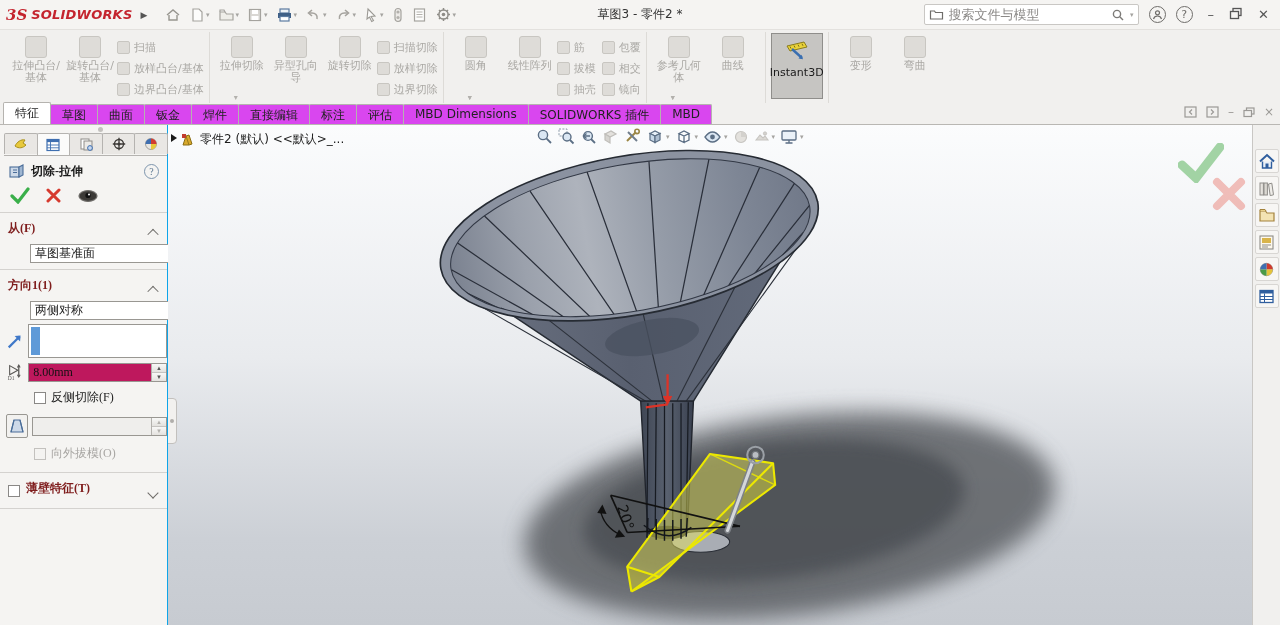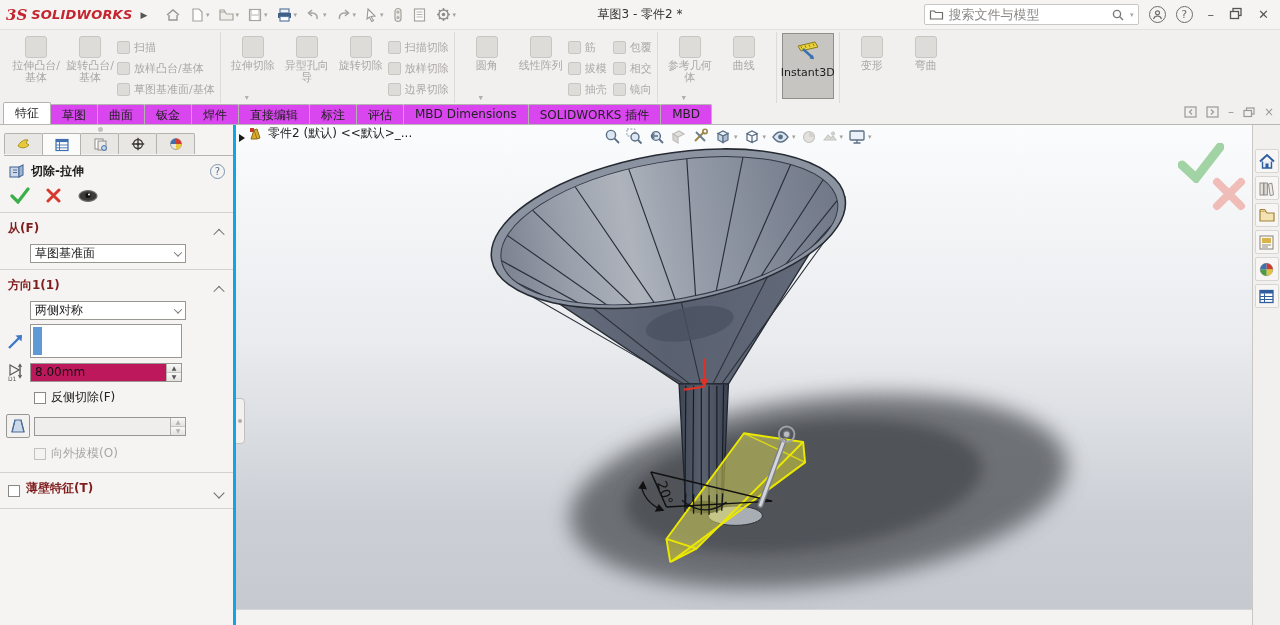--- a/index.html
+++ b/index.html
@@ -47,21 +47,21 @@
     border-bottom:1px solid #b9b7b3; }
   .tab { padding:2px 11px 3px 11px; font-size:12px; color:#222; background:#d946ef; border:1px solid #b5b3af;
     border-bottom:none; border-radius:2px 2px 0 0; margin-right:-1px; height:20px; }
   .tab.active { background:#fff; height:22px; position:relative; z-index:2; }
   .docwin { position:absolute; right:6px; top:2px; display:flex; align-items:center; gap:9px; color:#9b9996; }
 
   
   .main { display:flex; height:500px; }
 
   
-  .pm { width:236px; background:#f5f4f2; border-right:3px solid #0ea5e9; position:relative; font-size:12px; }
+  .pm { width:168px; background:#f5f4f2; border-right:1px solid #0ea5e9; position:relative; font-size:12px;font-family:Liberation Serif, serif; }
   .pm-splitdot { position:absolute; top:2px; left:98px; width:5px; height:5px; border-radius:50%; background:#c3c1be; }
   .pm-tabs { display:flex; margin:8px 0 0 4px; border-bottom:1px solid #b5b3b0; }
   .pm-tab { width:39px; height:21px; background:#e9e7e4; border:1px solid #b5b3b0; border-bottom:none;
     display:flex; align-items:center; justify-content:center; border-radius:2px 2px 0 0; margin-right:-1px;}
   .pm-tab.active { background:#fbfbfa; height:22px; position:relative; z-index:2; }
   .pm-title { display:flex; align-items:center; gap:6px; padding:7px 8px 5px 8px; }
   .pm-title .t { font-weight:700; color:#1a1a1a; }
   .pm-help { margin-left:auto; width:15px; height:15px; border:1.3px solid #7d95ad; border-radius:50%; color:#54718c;
     font-size:10px; display:flex; align-items:center; justify-content:center; }
   .pm-actions { display:flex; align-items:center; gap:16px; padding:2px 10px 8px 10px; border-bottom:1px solid #d4d2cf; }
@@ -86,21 +86,21 @@
   .spin.disabled .updown div { color:#b3b1ad; }
   .cb-row { display:flex; align-items:center; gap:5px; margin:7px 0 2px 34px; }
   .cb { width:12px; height:12px; background:#fff; border:1px solid #8a8886; }
   .cb.disabled { border-color:#c3c1be; background:#f4f3f1; }
   .dis-text { color:#a8a6a3; }
   .icon-btn { width:24px; height:24px; border:1px solid #999792; background:#f2f1ef; display:flex; align-items:center; justify-content:center; border-radius:2px; }
 
   
   .viewport { flex:1; position:relative; overflow:hidden; }
   .scene { position:absolute; inset:0; }
-  .vp-breadcrumb { position:absolute; top:0; left:12px; display:flex; align-items:center; gap:5px; font-size:12px; color:#1d1d1d; }
+  .vp-breadcrumb { position:absolute; top:6px; left:12px; display:flex; align-items:center; gap:5px; font-size:12px; color:#1d1d1d; }
   .vp-flyarrow { position:absolute; top:9px; left:3px; width:0; height:0; border-left:6px solid #1a1a1a;
     border-top:4px solid transparent; border-bottom:4px solid transparent; }
   .headsup { position:absolute; top:3px; left:368px; display:flex; align-items:center; gap:5px; }
   .headsup .hi { display:flex; align-items:center; gap:2px; }
   .confirm-check { position:absolute; top:18px; right:28px; }
   .confirm-x { position:absolute; top:52px; right:6px; }
   .vp-splitter { position:absolute; left:-2px; top:273px; width:11px; height:46px; background:#f2f1ef;
     border:1px solid #c2c0bd; border-radius:0 4px 4px 0; display:flex; align-items:center; justify-content:center; }
   .vp-splitter i { width:4px; height:4px; border-radius:50%; background:#b0aeab; }
 
@@ -242,21 +242,21 @@
       <div class="rsmall">
           <span class="ric-sm"></span>
           <span>扫描</span>
         </div>
       <div class="rsmall">
           <span class="ric-sm"></span>
           <span>放样凸台/基体</span>
         </div>
       <div class="rsmall">
           <span class="ric-sm"></span>
-          <span>草图基准面/基体</span>
+          <span>边界凸台/基体</span>
         </div>
     </div>
   </div>
 
   <div class="rgroup">
     <div class="rlarge">
       <div class="ric-lg"></div>
       <div class="lbl">拉伸切除</div>
     </div>
     <div class="rlarge">

